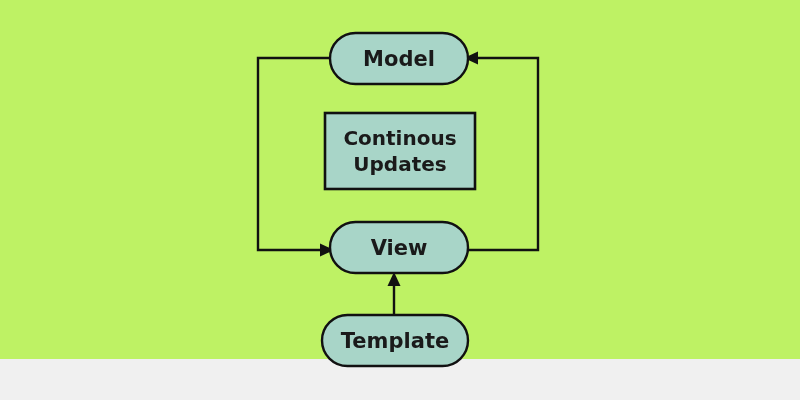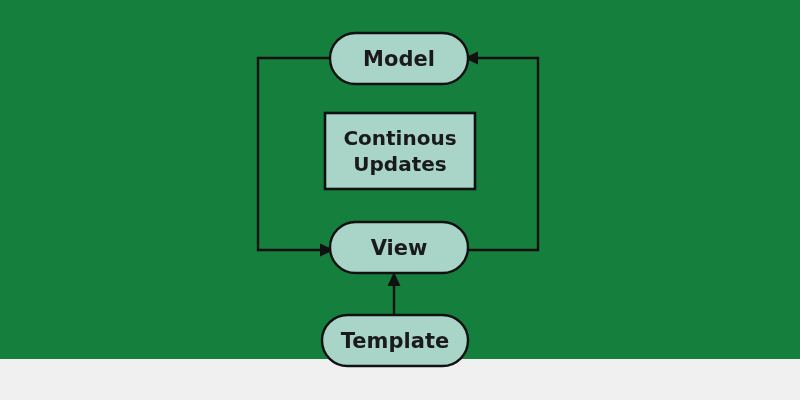--- a/index.html
+++ b/index.html
@@ -10,21 +10,21 @@
     width: 800px;
     height: 400px;
     background: #f0f0f0;
     font-family: "DejaVu Sans", sans-serif;
     overflow: hidden;
   }
   #diagram-root {
     position: relative;
     width: 800px;
     height: 359px;
-    background: #15803d;
+    background: #bef264;
   }
   #diagram-svg {
     position: absolute;
     left: 0;
     top: 0;
     width: 800px;
     height: 400px;
     display: block;
   }
   .node-label {

